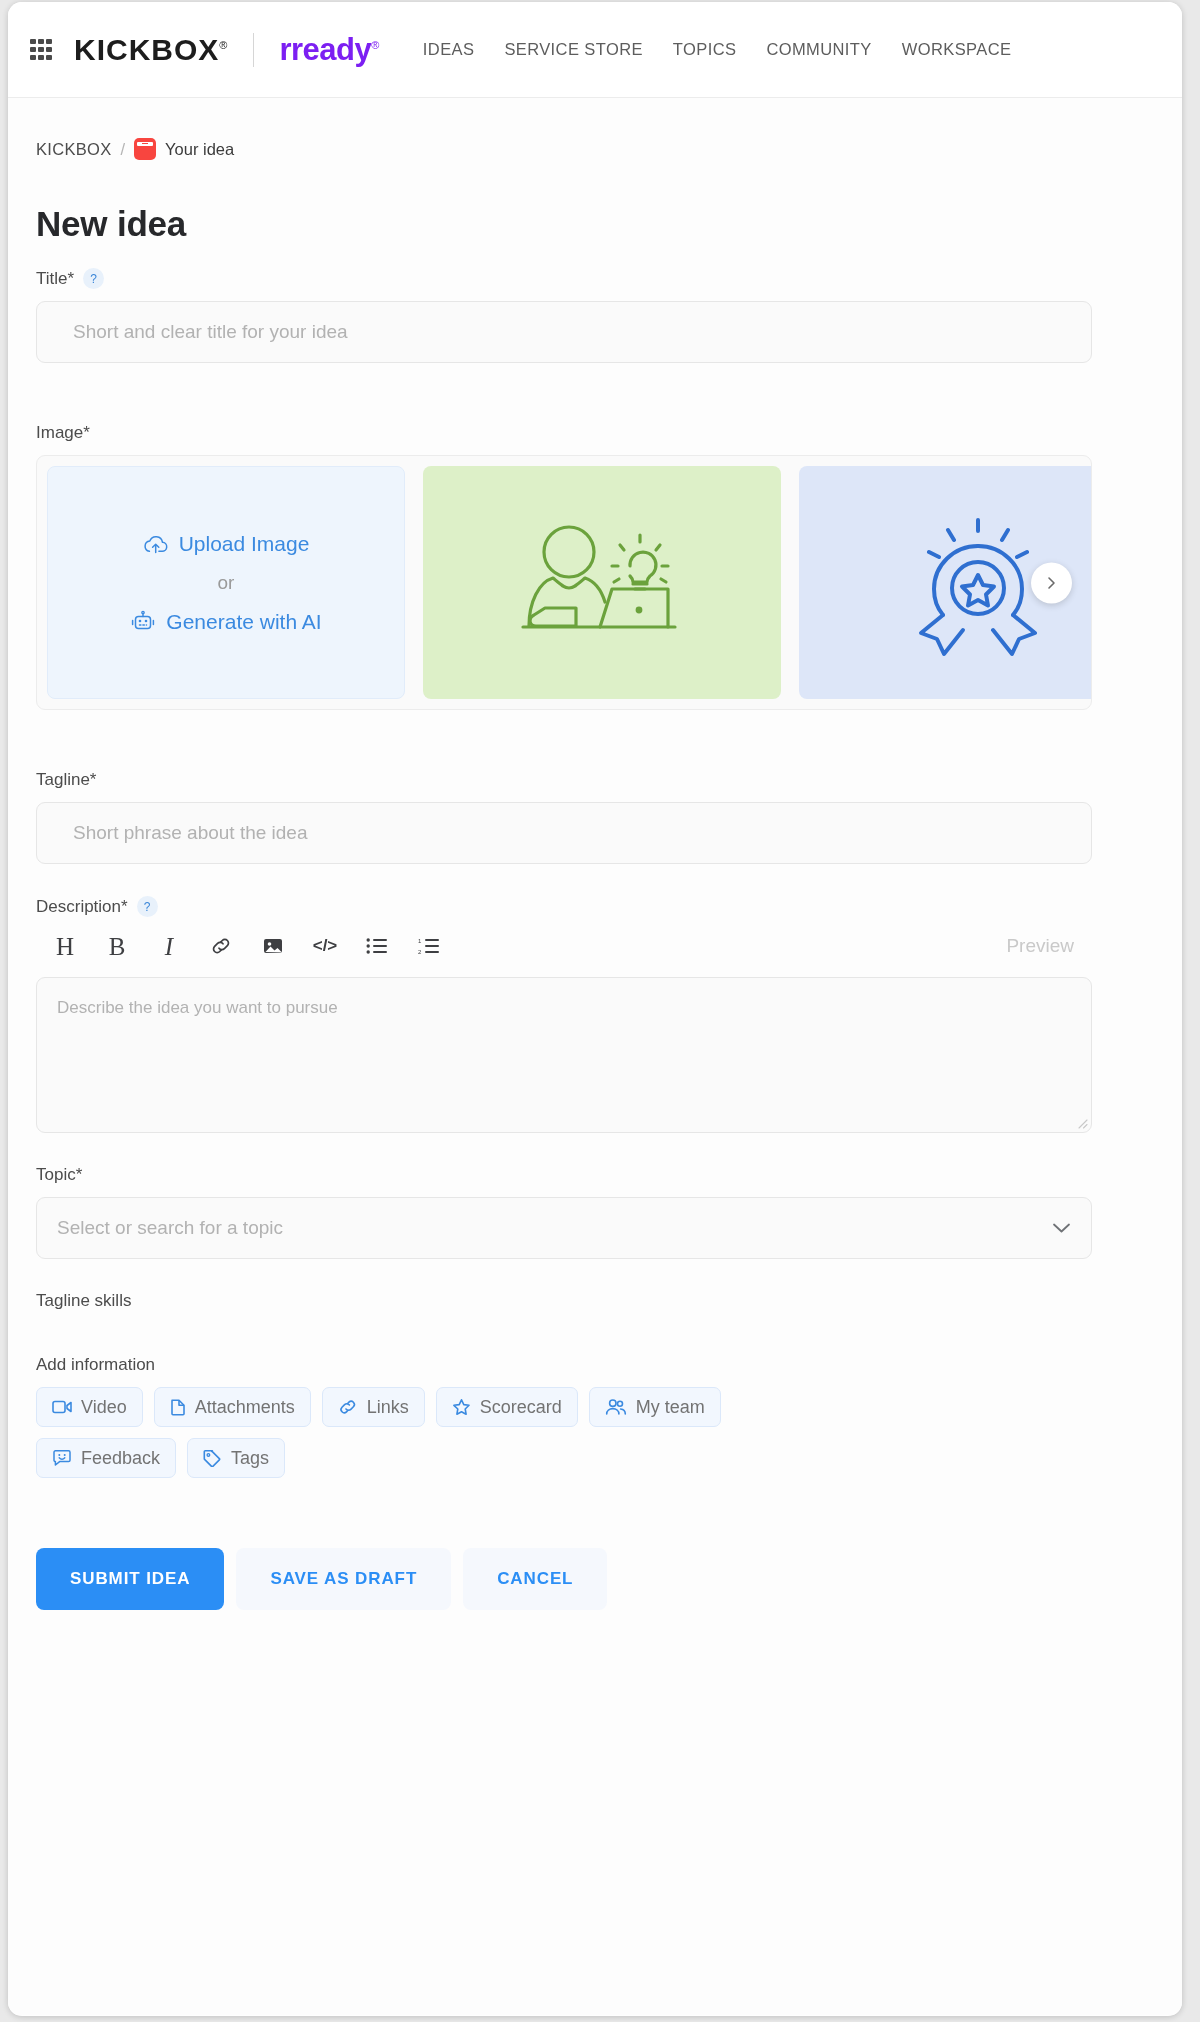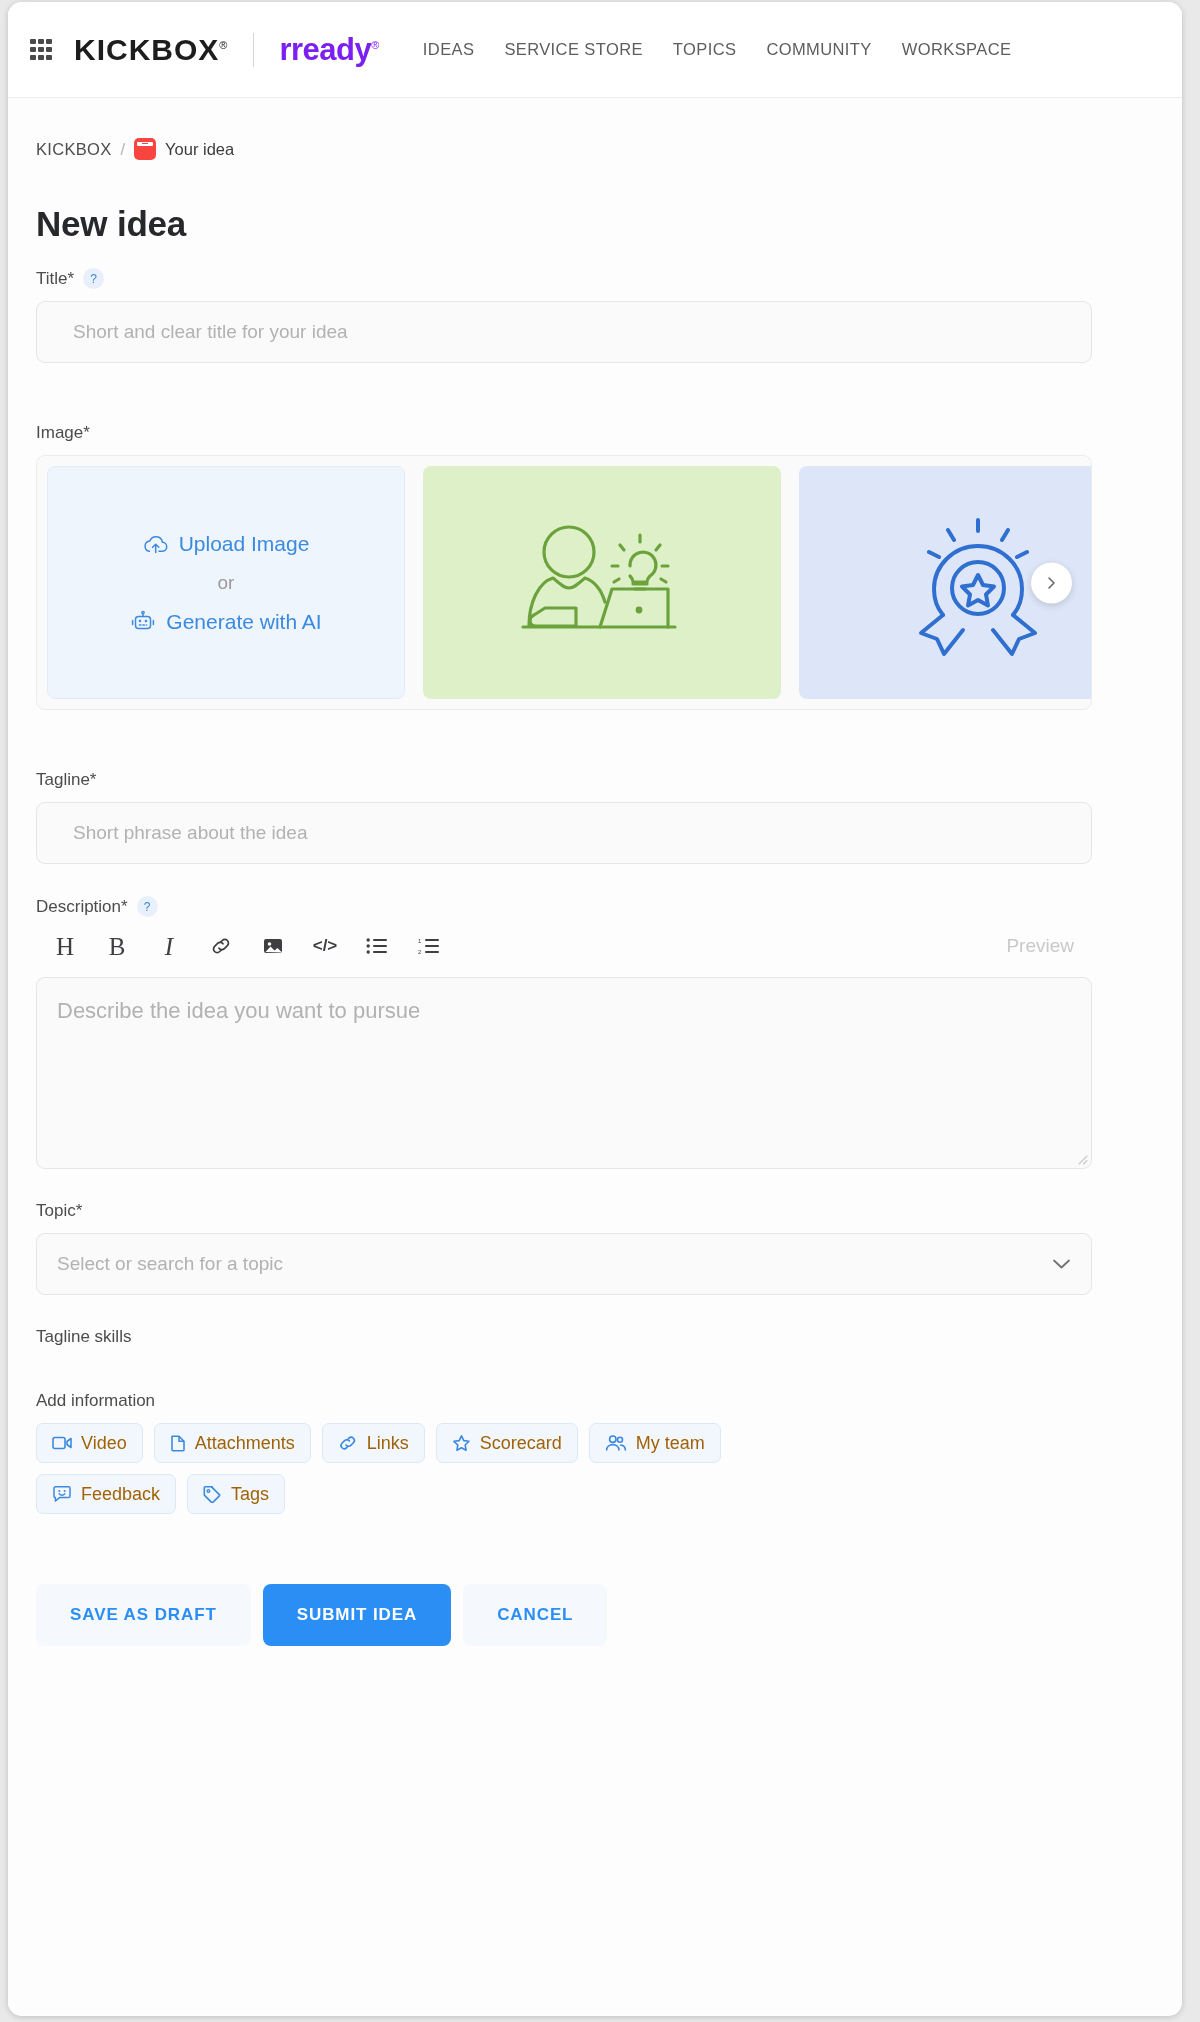--- a/index.html
+++ b/index.html
@@ -242,26 +242,26 @@
   .rt-serif { font-family: "Liberation Serif", serif; font-size: 25px; line-height: 1; }
   .rt-preview {
     margin-left: auto;
     margin-right: 18px;
     font-size: 19px;
     color: #c9c9c9;
     cursor: pointer;
   }
   .textarea {
     width: 1056px;
-    height: 192px;
+    height: 156px;
     background: #fafafa;
     border: 1px solid #e6e6e6;
     border-radius: 9px;
     padding: 20px;
-    font-size: 22px;
+    font-size: 17px;
     color: #b2b2b2;
     position: relative;
     cursor: text;
   }
   .resize-grip {
     position: absolute;
     right: 3px; bottom: 3px;
     width: 13px; height: 13px;
   }
 
@@ -287,21 +287,21 @@
   .chip-row { display: flex; gap: 11px; }
   .chip {
     height: 40px;
     background: #f2f7fe;
     border: 1px solid #dbe8fa;
     border-radius: 7px;
     display: flex;
     align-items: center;
     gap: 9px;
     padding: 0 15px;
-    color: #a16207;
+    color: #737373;
     font-size: 18px;
     cursor: pointer;
     white-space: nowrap;
   }
 
   
   .actions { display: flex; gap: 12px; }
   .btn {
     height: 62px;
     border-radius: 8px;
@@ -581,20 +581,20 @@
             <circle cx="5.4" cy="5.9" r="1.3" stroke="#3b8ae0" stroke-width="1.4"></circle>
           </svg>
           <span>Tags</span>
         </span>
       </div>
     </div>
 
     <div style="height:70px"></div>
 
     <div class="actions">
+      <span class="btn btn-primary">SUBMIT IDEA</span>
       <span class="btn btn-ghost">SAVE AS DRAFT</span>
-      <span class="btn btn-primary">SUBMIT IDEA</span>
       <span class="btn btn-ghost">CANCEL</span>
     </div>
 
    </div>
   </div>
 </div>
 
 </body></html>

